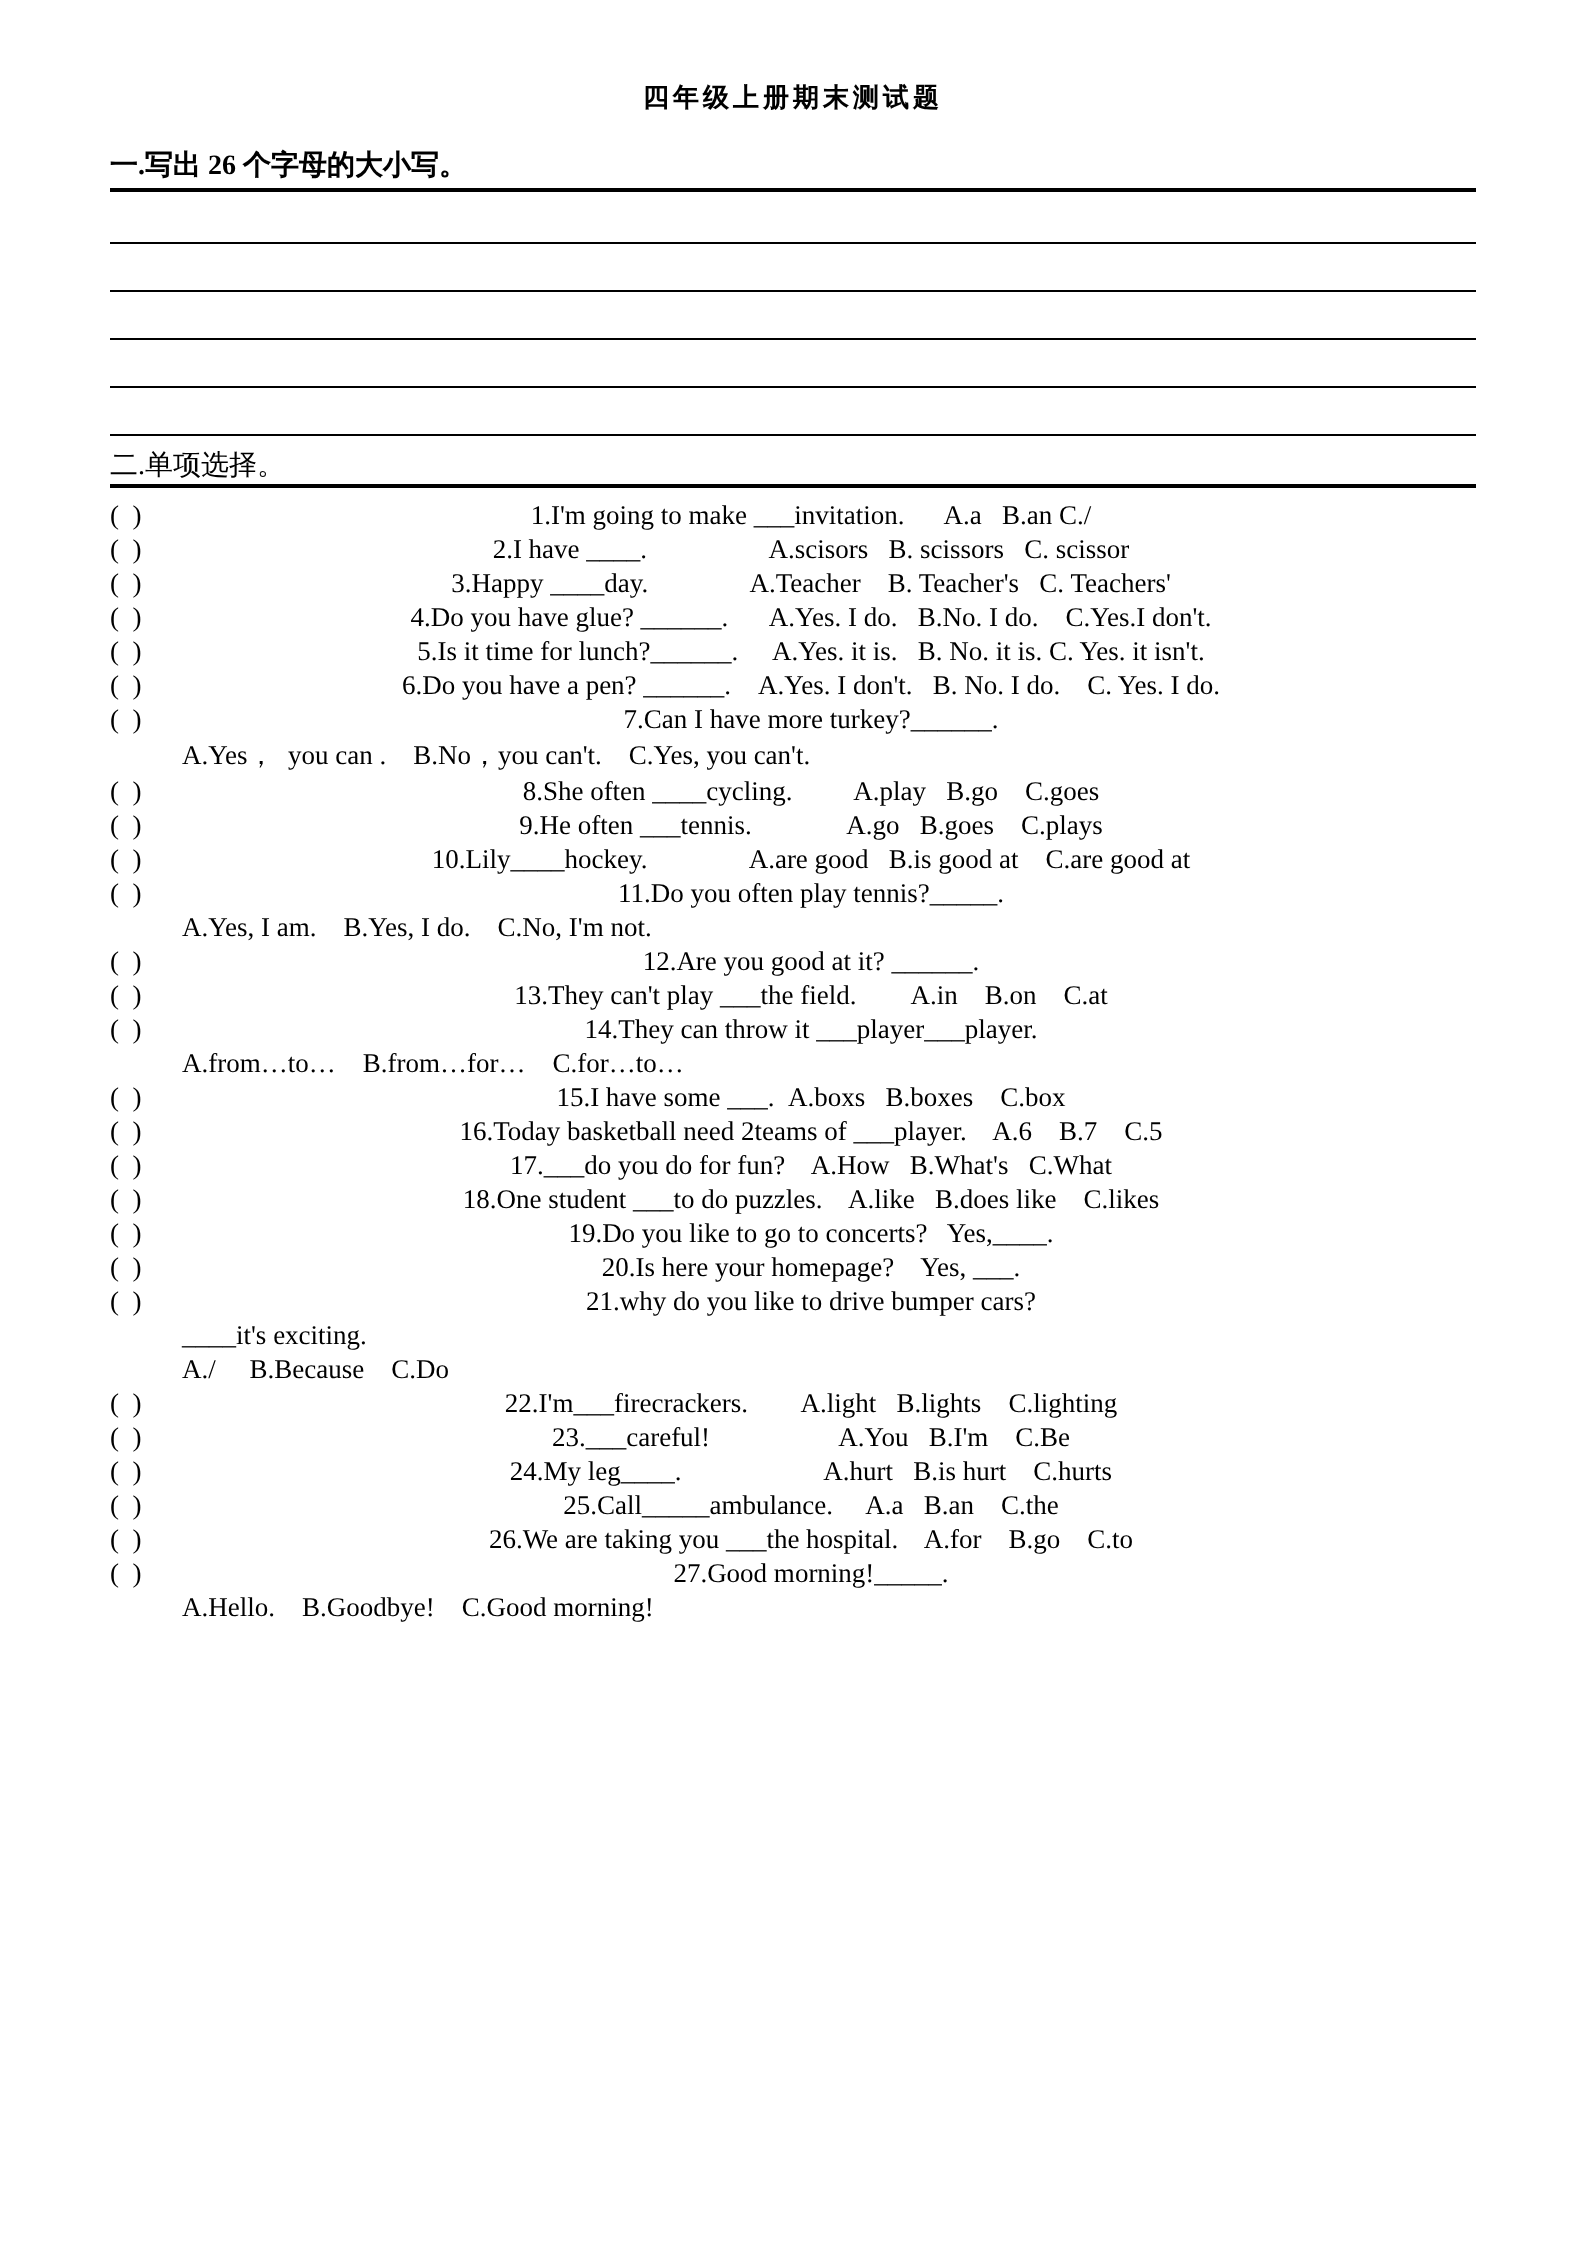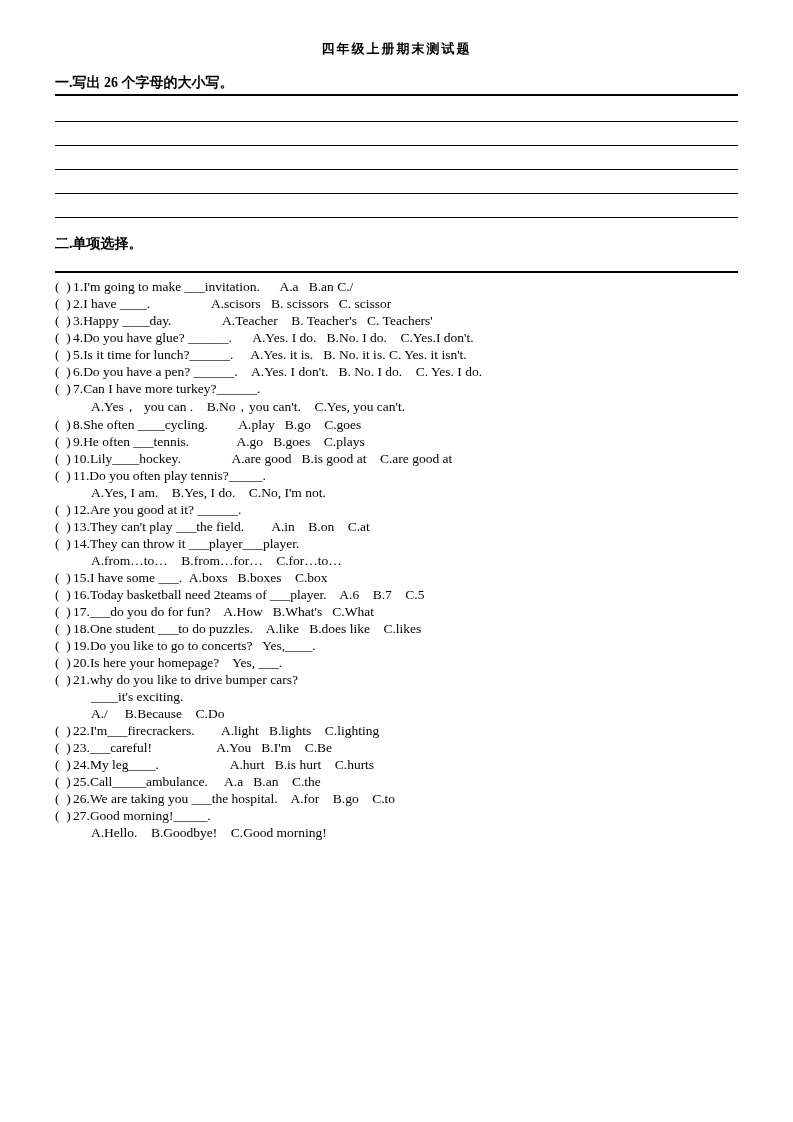--- a/index.html
+++ b/index.html
@@ -33,37 +33,38 @@
     .lines-area {
       margin-bottom: 6px;
     }
     .write-line {
       border-bottom: 1.5px solid #000;
       height: 22px;
       margin-bottom: 2px;
     }
     .section2-header {
       font-size: 14px;
-      font-weight: bold;
-      margin-top: 17px;
+      font-weight: normal;
+      margin-top: 6px;
       margin-bottom: 6px;
       border-bottom: 2px solid #000;
-      padding-bottom: 18px;
+      padding-bottom: 0;
     }
     .q-row {
       display: flex;
       align-items: flex-start;
       margin-bottom: 1px;
     }
     .q-bracket {
       min-width: 18px;
       display: inline-block;
     }
     .q-content {
       flex: 1;
+      text-align: center;
     }
     .sub-options {
       padding-left: 36px;
       margin-bottom: 1px;
     }
   </style>
 </head>
 <body>
 
 <div class="title">四年级上册期末测试题</div>

